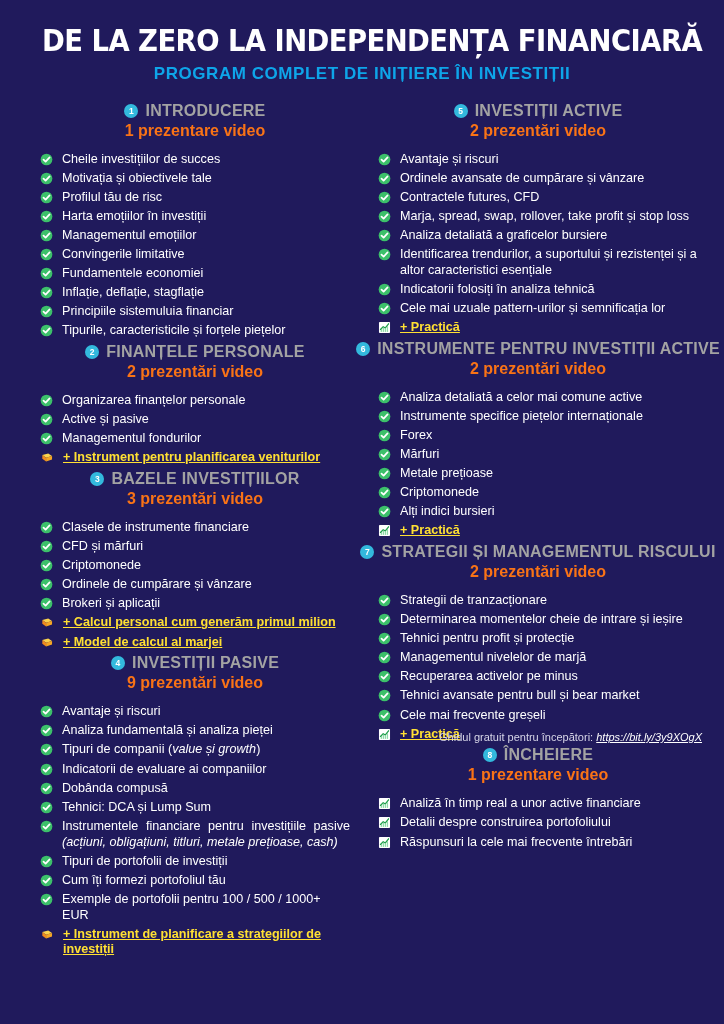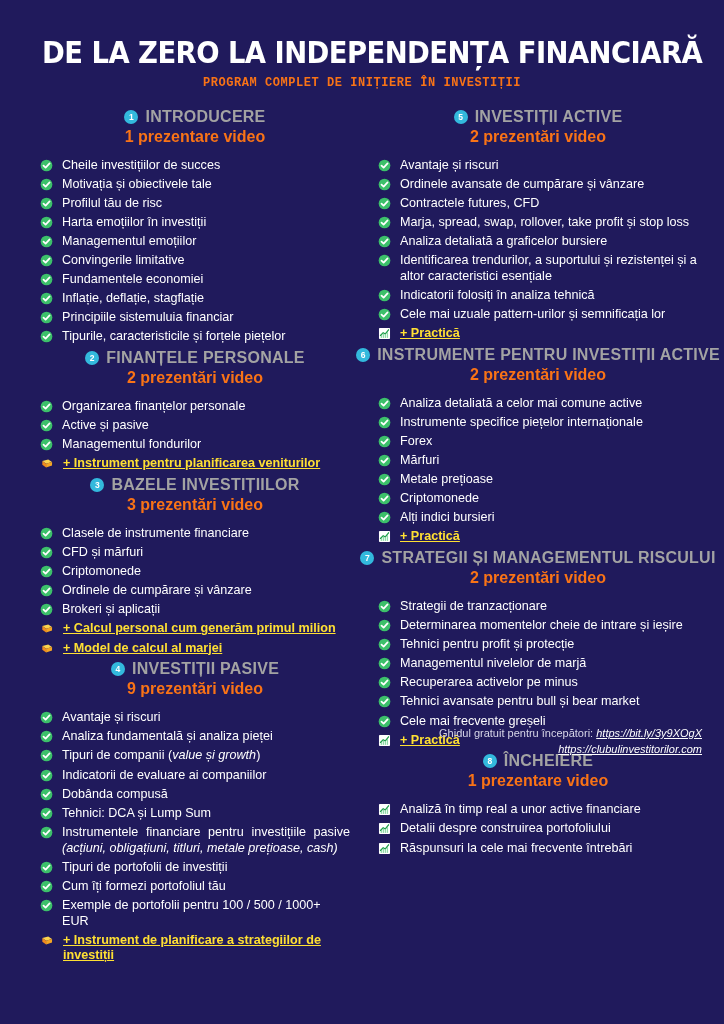--- a/index.html
+++ b/index.html
@@ -14,42 +14,41 @@
     font-family: "Liberation Sans", sans-serif;
     color: #ffffff;
     position: relative;
   }
   .page {
     width: 724px;
     height: 764px;
     box-sizing: border-box;
     padding: 26px 18px 10px 18px;
     position: relative;
-    margin-top: 12px;
   }
 
   
   .header { text-align: center; margin-bottom: 18px; }
   .title {
     font-family: "DejaVu Sans", sans-serif;
     font-weight: 900;
     font-size: 29.5px;
     letter-spacing: -0.6px;
     line-height: 1.05;
     color: #ffffff;
     transform: scaleX(0.93);
     white-space: nowrap;
   }
   .subtitle {
-    font-family: Liberation Mono, monospace;
+    font-family: Liberation Sans, sans-serif;
     font-weight: 700;
-    font-size: 12px;
+    font-size: 17px;
     letter-spacing: 0.55px;
     margin-top: 7px;
-    color: #f97316;
+    color: #0ea5e9;
     white-space: nowrap;
   }
 
   
   .columns {
     display: flex;
     gap: 0px;
     align-items: flex-start;
   }
   .col { width: 50%; box-sizing: border-box; }
@@ -686,18 +685,15 @@
           </ul>
         </div>
       </div>
   </div>
 
   <div class="footer">
     <div>
       <span class="lead">Ghidul gratuit pentru începători:</span>
       <span class="lnk">https://bit.ly/3y9XOgX</span>
     </div>
-    <div>
-      <span class="lnk">https://clubulinvestitorilor.com</span>
-    </div>
   </div>
 
 </div>
 
 </body></html>

